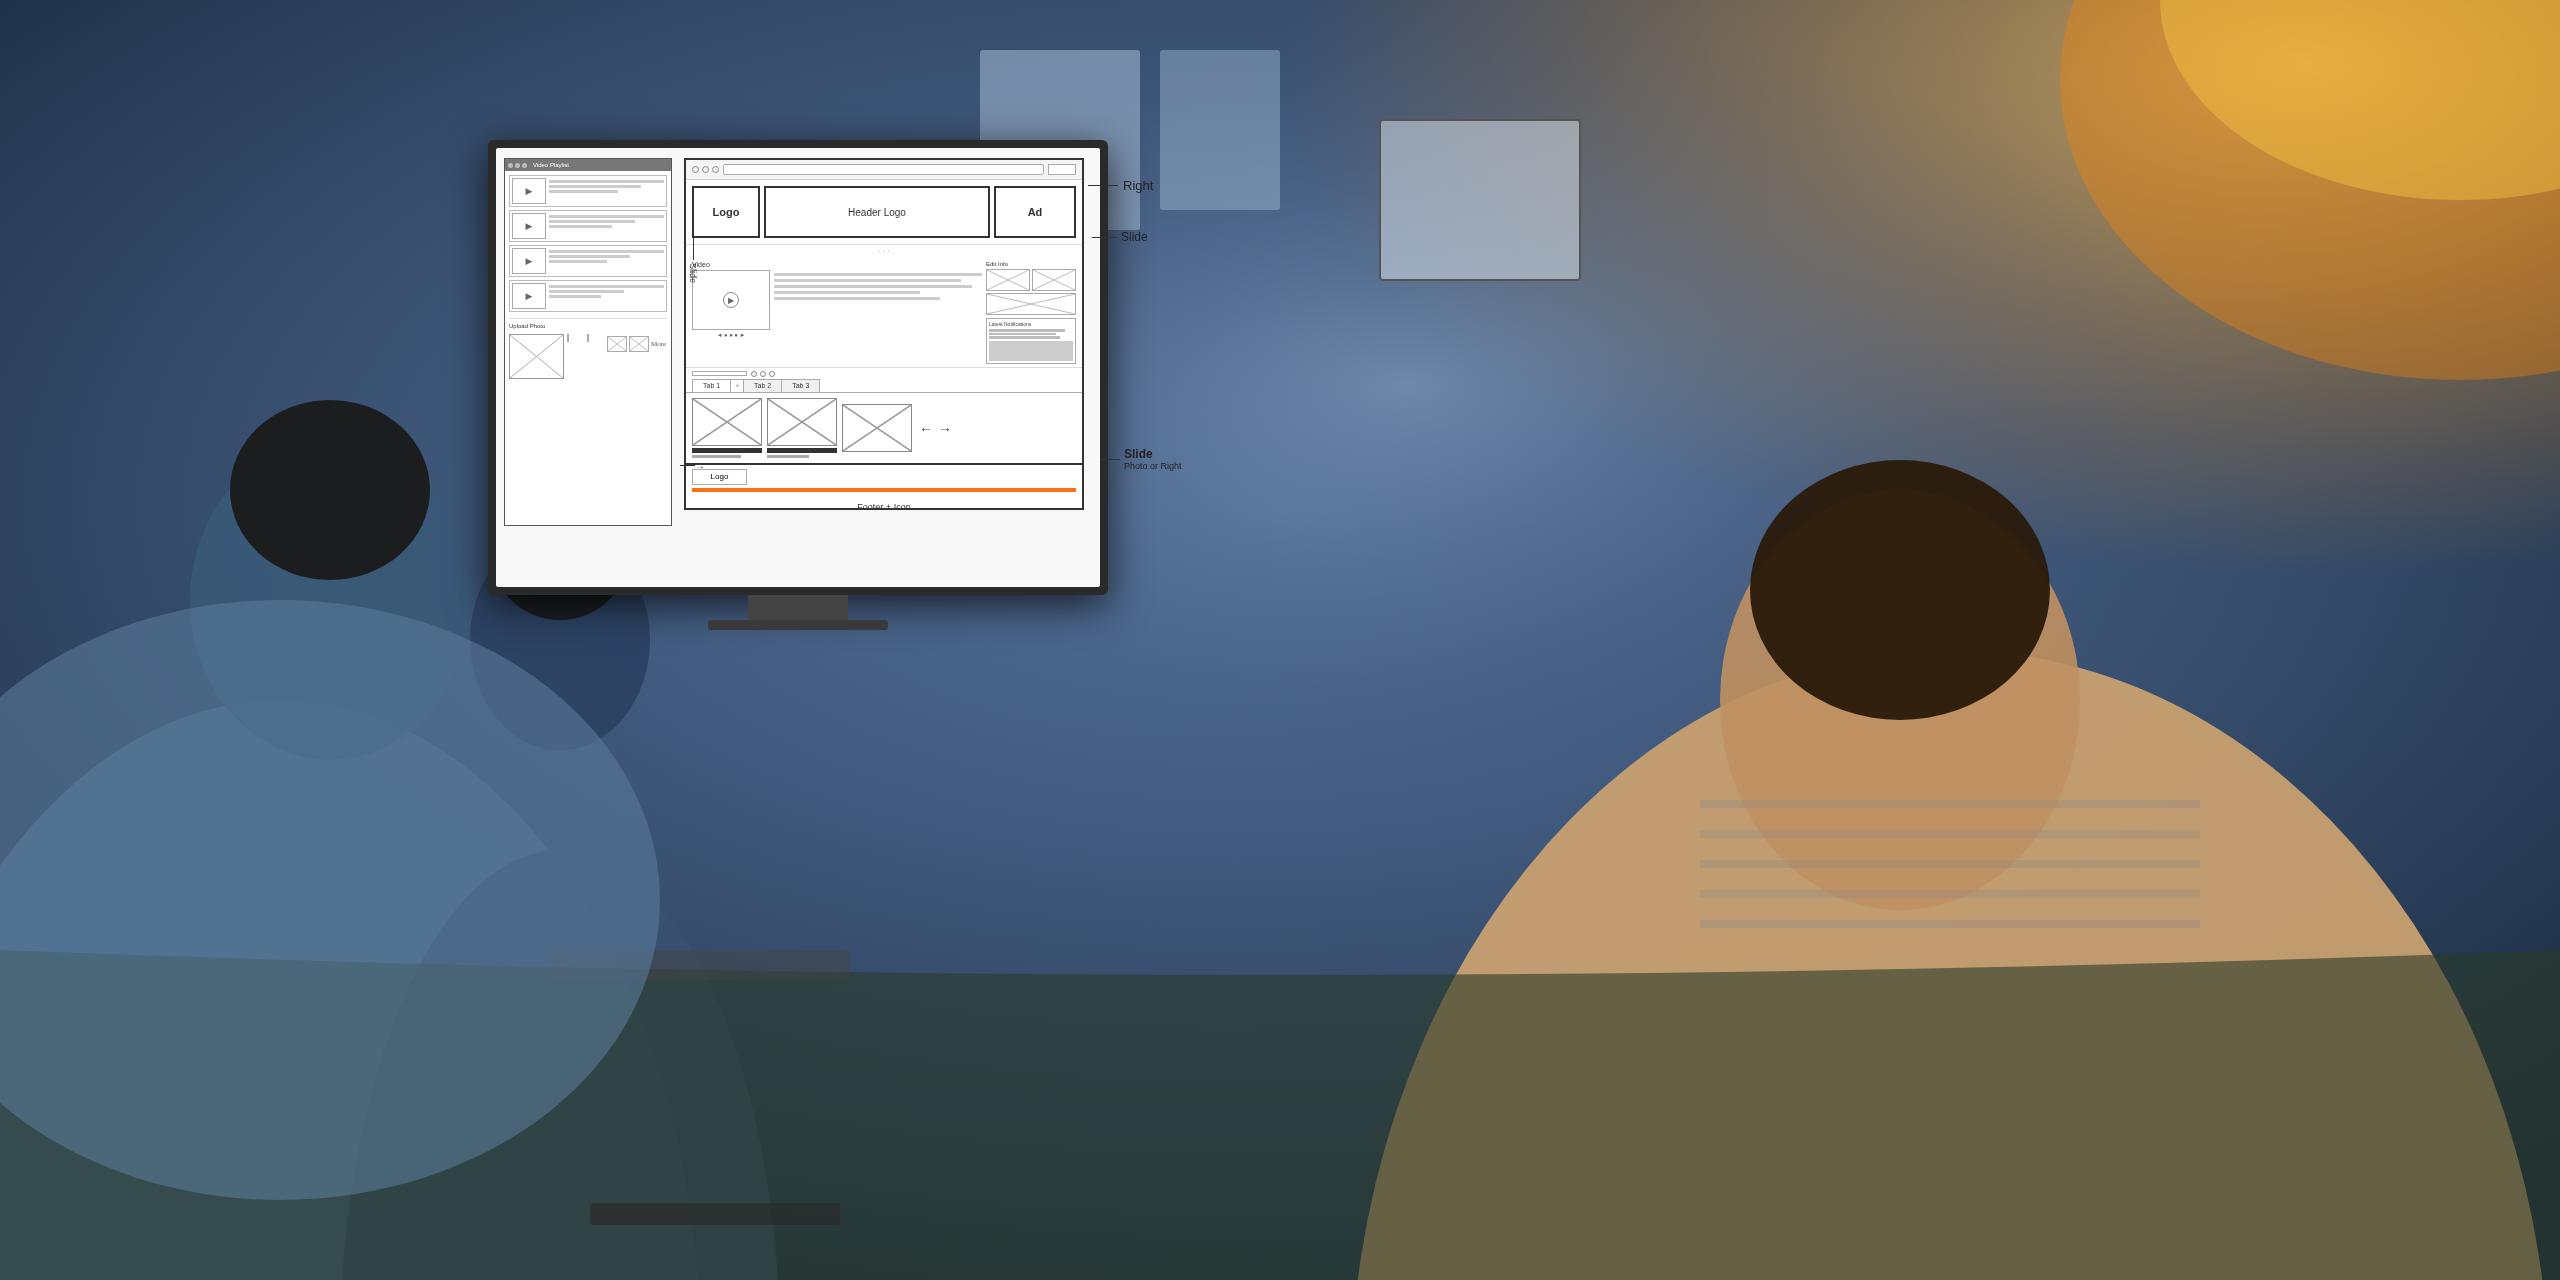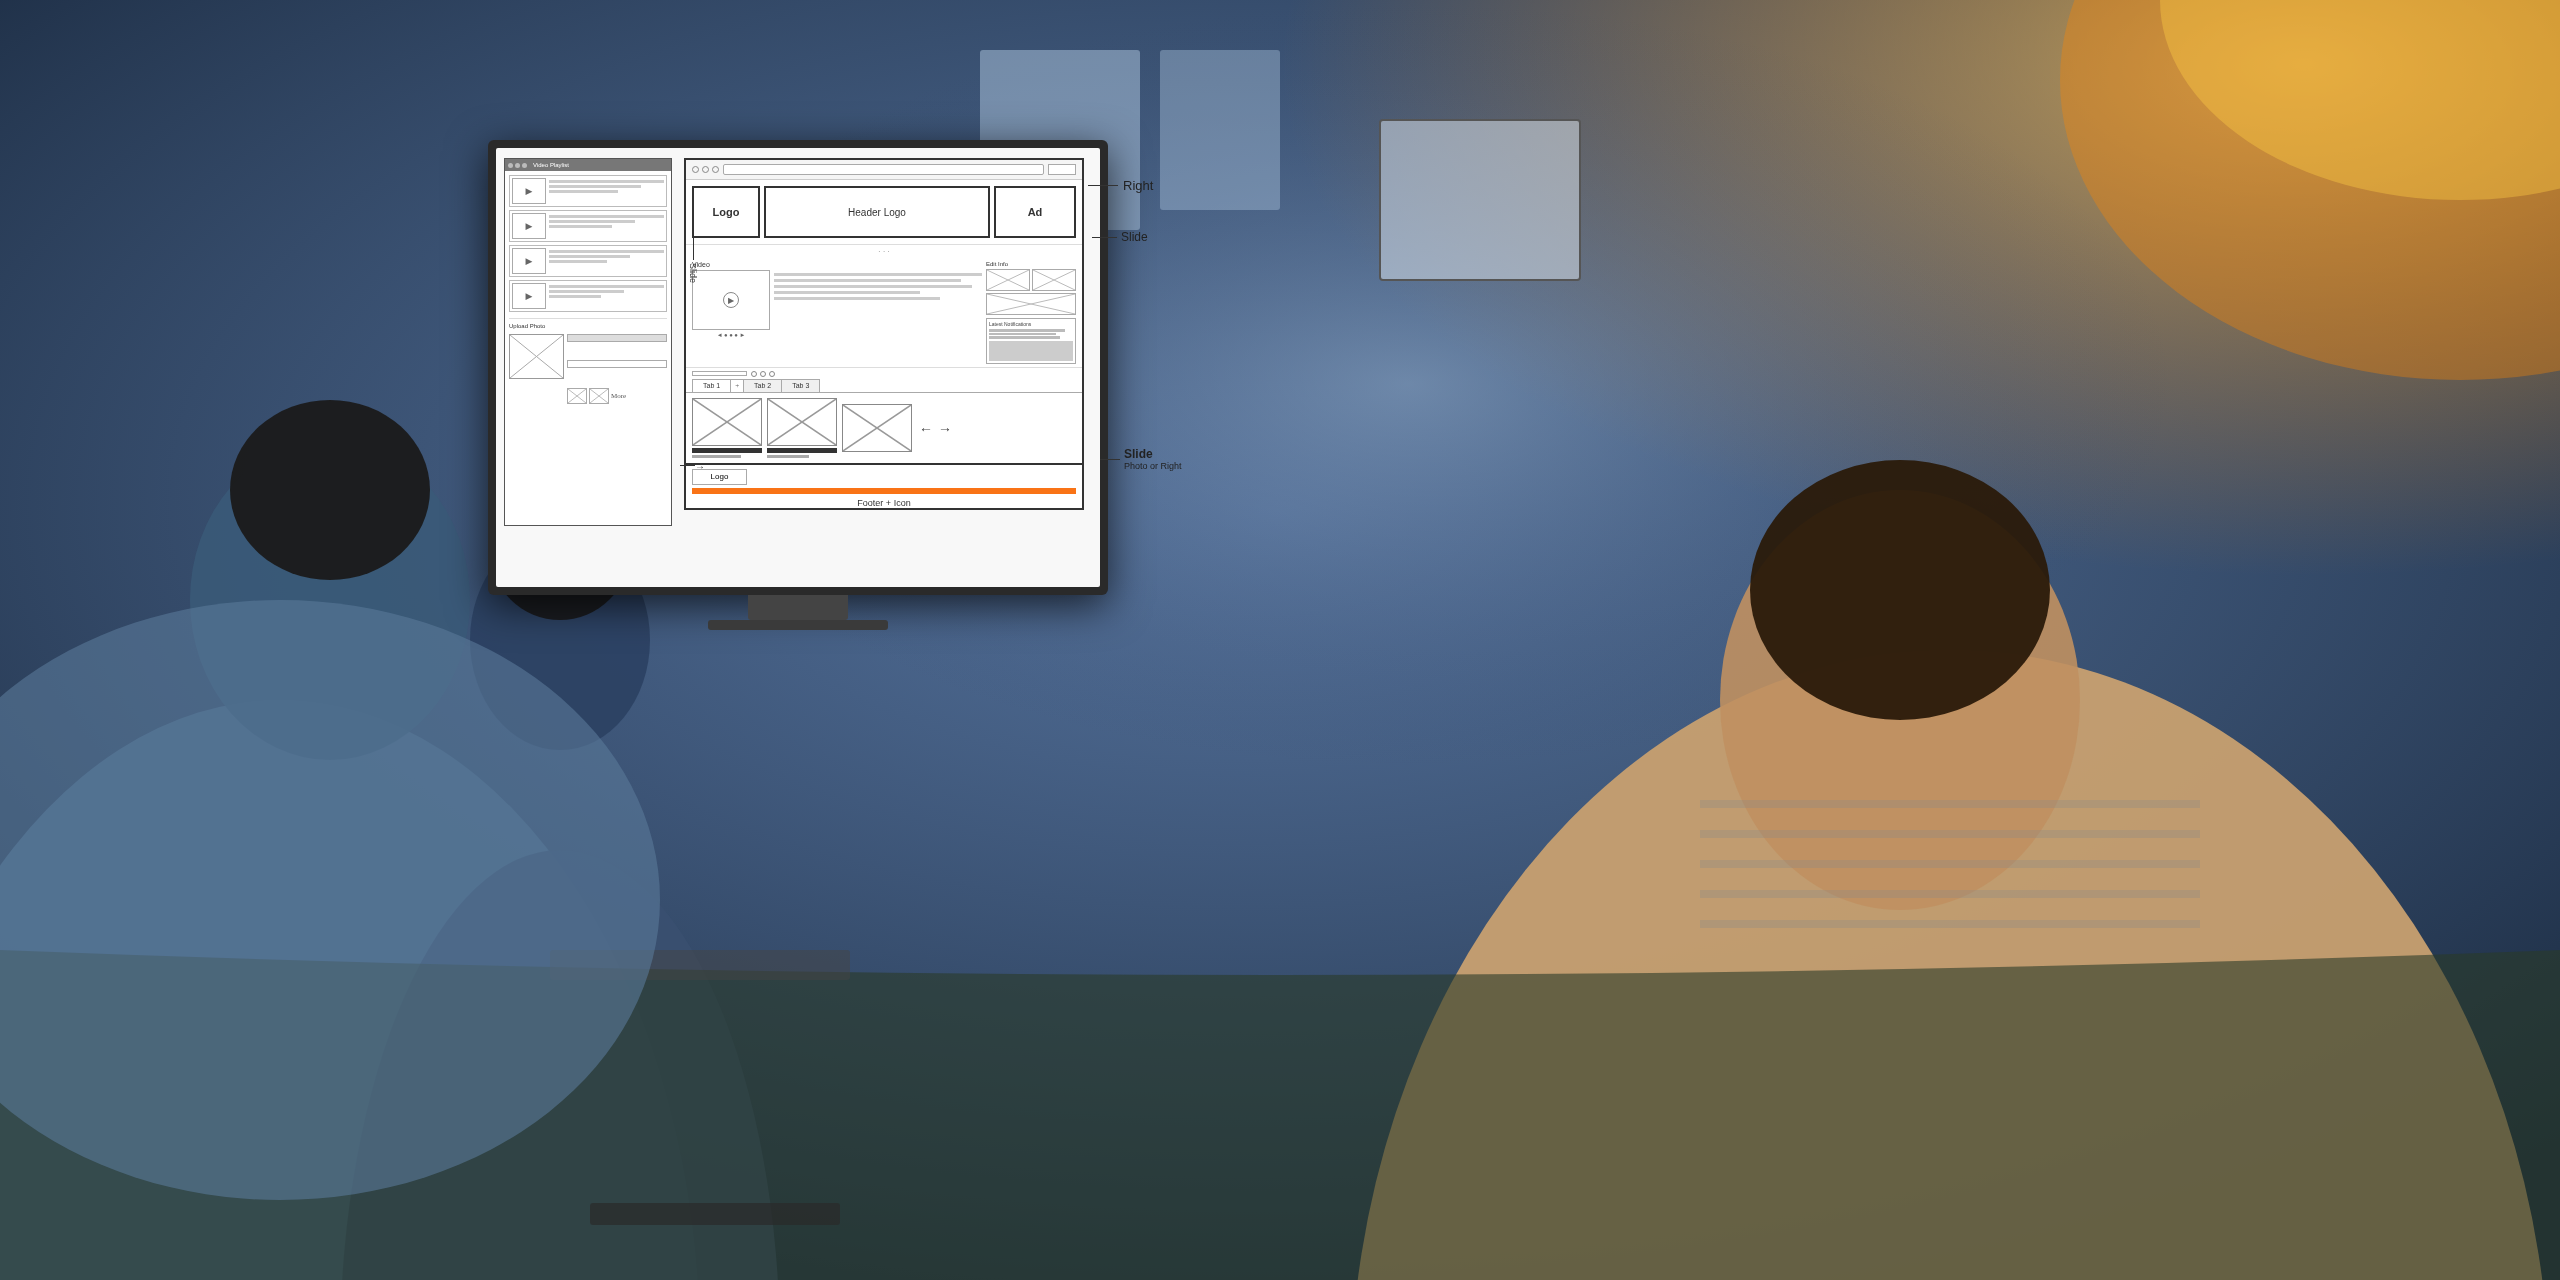--- a/index.html
+++ b/index.html
@@ -171,21 +171,21 @@
 
           <div style="padding:3px 4px;display:flex;gap:3px;align-items:flex-start;">
 
             <div style="width:55px;height:45px;border:1px solid #999;position:relative;overflow:hidden;flex-shrink:0;">
               <svg width="100%" height="100%" style="position:absolute;inset:0;">
                 <line x1="0" y1="0" x2="100%" y2="100%" stroke="#aaa" stroke-width="1"></line>
                 <line x1="100%" y1="0" x2="0" y2="100%" stroke="#aaa" stroke-width="1"></line>
               </svg>
             </div>
 
-            <div style="flex:1;display:flex;flex-direction:column;gap:18px;">
+            <div style="flex:1;display:flex;flex-direction:row;gap:18px;">
               <div style="border:1px solid #aaa;height:8px;background:#ddd;"></div>
               <div style="border:1px solid #aaa;height:8px;"></div>
 
               <div style="display:flex;gap:2px;margin-top:2px;align-items:center;">
                 <div style="width:20px;height:16px;border:1px solid #aaa;position:relative;overflow:hidden;">
                   <svg width="100%" height="100%" style="position:absolute;inset:0;">
                     <line x1="0" y1="0" x2="100%" y2="100%" stroke="#bbb" stroke-width="1"></line>
                     <line x1="100%" y1="0" x2="0" y2="100%" stroke="#bbb" stroke-width="1"></line>
                   </svg>
                 </div>
@@ -342,21 +342,21 @@
               <span style="font-size:14px;color:#444;">→</span>
             </div>
           </div>
 
           <div style="border-top:2.5px solid #333;padding:4px 6px;">
             <div style="display:flex;align-items:center;gap:4px;">
               <div style="width:55px;height:16px;border:1.5px solid #aaa;display:flex;align-items:center;justify-content:center;font-size:8px;font-family:sans-serif;">
                 <span>Logo</span>
               </div>
             </div>
-            <div style="text-align:center;font-size:9px;font-family:sans-serif;color:#333;border-top:6px solid #f97316;padding-top:4px;margin-top:3px;">Footer + Icon</div>
+            <div style="text-align:center;font-size:9px;font-family:sans-serif;color:#333;border-top:4px solid #f97316;padding-top:10px;margin-top:3px;">Footer + Icon</div>
           </div>
 
         </div>
 
       </div>
     </div>
 
     <div style="width:100px;height:25px;background:#444;margin:0 auto;border-radius:0 0 3px 3px;"></div>
     <div style="width:180px;height:10px;background:#3a3a3a;margin:0 auto;border-radius:3px;"></div>
   </div>

